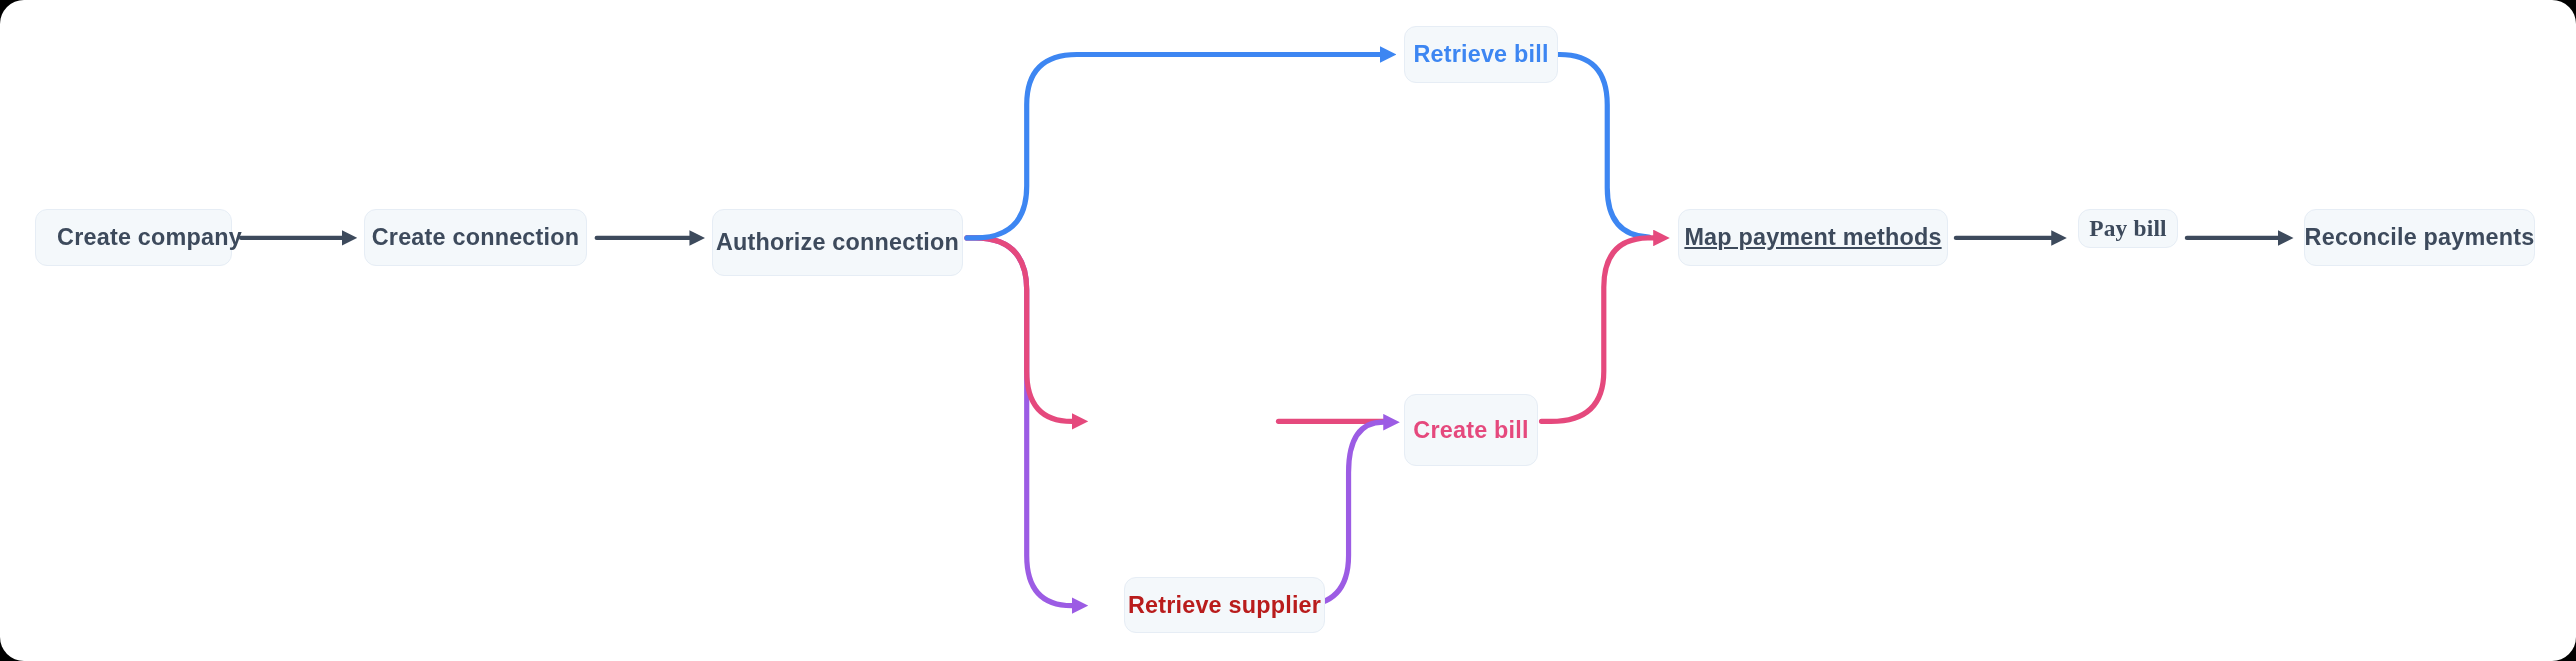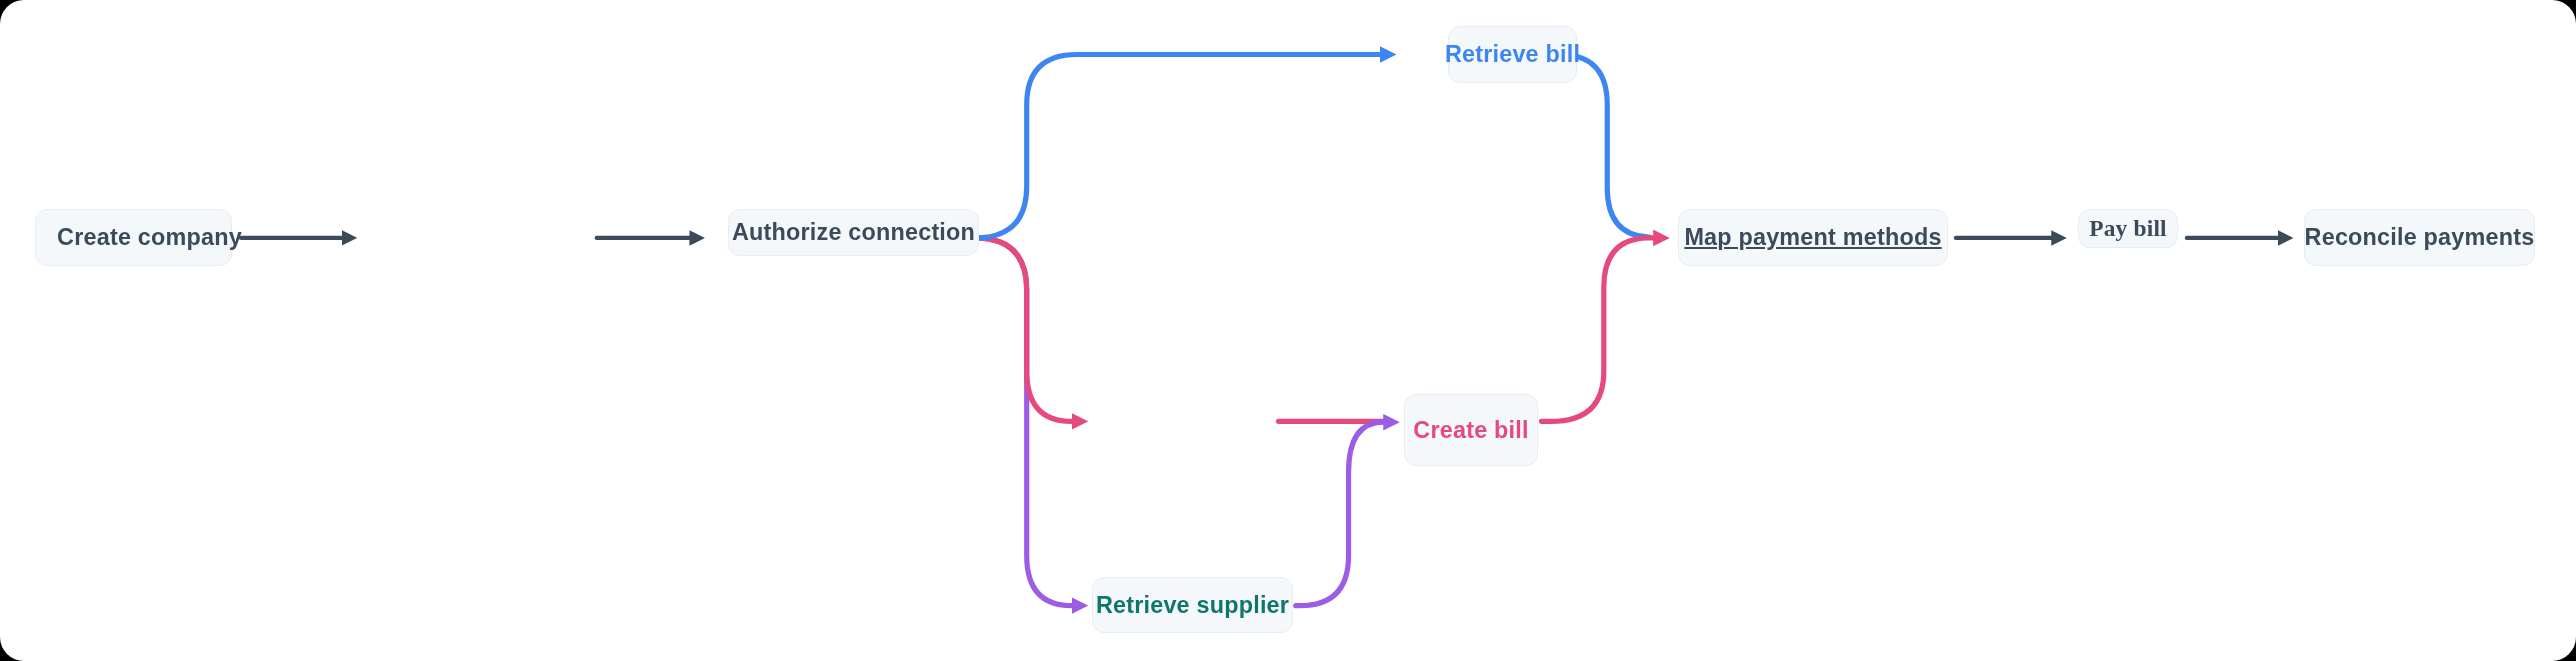--- a/index.html
+++ b/index.html
@@ -33,21 +33,21 @@
     box-sizing: border-box;
     font-size: 23.4px;
     font-weight: 700;
     letter-spacing: 0.2px;
     white-space: nowrap;
     color: #3d4a5c;
   }
   .node--dark   { color: #3d4a5c; }
   .node--blue   { color: #3d86f2; }
   .node--pink   { color: #e5497d; }
-  .node--purple { color: #0f766e; }
+  .node--purple { color: #b91c1c; margin-left: 32px; }
 </style>
 </head>
 <body>
 
 <div class="canvas">
 
   <svg class="edges" viewBox="0 0 2976 764" xmlns="http://www.w3.org/2000/svg">
     <defs>
       <marker id="arrow-dark" markerUnits="strokeWidth" viewBox="0 0 10 10" refX="1" refY="5" markerWidth="3.6" markerHeight="3.6" orient="auto">
         <path d="M0 0 L10 5 L0 10 Z" fill="#3d4a5c"></path>
@@ -78,24 +78,25 @@
     <path d="M 1781 487 L 1792 487 Q 1853 487 1853 429 L 1853 332 Q 1853 276 1904 275 L 1912 275" fill="none" stroke="#e5497d" stroke-width="6" stroke-linecap="round" marker-end="url(#arrow-pink)"></path>
 
     <path d="M 278 275 L 396 275" fill="none" stroke="#3d4a5c" stroke-width="5" stroke-linecap="round" marker-end="url(#arrow-dark)"></path>
     <path d="M 689 275 L 798 275" fill="none" stroke="#3d4a5c" stroke-width="5" stroke-linecap="round" marker-end="url(#arrow-dark)"></path>
     <path d="M 2260 275 L 2372 275" fill="none" stroke="#3d4a5c" stroke-width="5" stroke-linecap="round" marker-end="url(#arrow-dark)"></path>
     <path d="M 2527 275 L 2634 275" fill="none" stroke="#3d4a5c" stroke-width="5" stroke-linecap="round" marker-end="url(#arrow-dark)"></path>
   </svg>
 
   <div class="node node--dark" style="left:35px;   top:209px; width:197px; height:57px;padding-left:32px;">Create company</div>
 
+  <div class="node node--dark" style="left:364px;  top:209px; width:223px; height:57px;">Create connection</div>
 
-  <div class="node node--dark" style="left:728px;  top:209px; width:251px; height:47px;">Authorize connection</div>
+  <div class="node node--dark" style="left:712px;  top:209px; width:251px; height:67px;">Authorize connection</div>
 
-  <div class="node node--blue" style="left:1448px; top:26px;  width:129px; height:57px;text-align:right;">Retrieve bill</div>
+  <div class="node node--blue" style="left:1404px; top:26px;  width:154px; height:57px;text-align:right;">Retrieve bill</div>
 
 
   <div class="node node--pink" style="left:1404px; top:394px; width:134px; height:72px;">Create bill</div>
 
   <div class="node node--purple" style="left:1092px; top:577px; width:201px; height:56px;">Retrieve supplier</div>
 
   <div class="node node--dark" style="left:1678px; top:209px; width:270px; height:57px;text-decoration:underline;">Map payment methods</div>
 
   <div class="node node--dark" style="left:2078px; top:209px; width:100px; height:39px;font-family:Liberation Serif, serif;">Pay bill</div>
 

